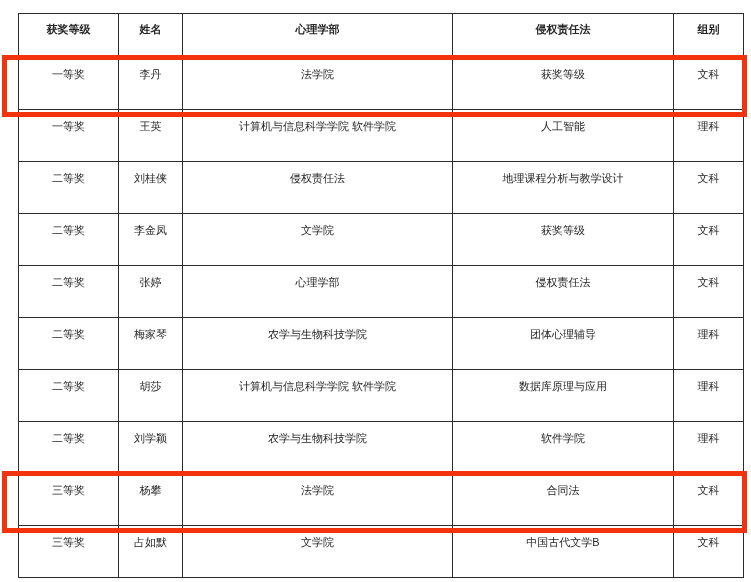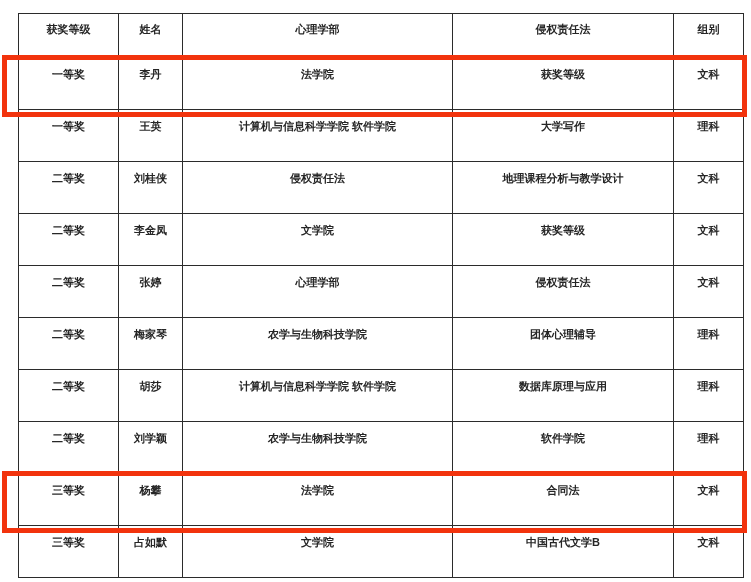--- a/index.html
+++ b/index.html
@@ -28,21 +28,21 @@
     white-space: nowrap;
   }
   table.awards th {
     height: 44px;
     padding: 9px 2px 0 2px;
     font-weight: bold;
   }
   table.awards td {
     height: 52px;
     padding: 10px 2px 7px 2px;
-    font-weight: bold;
+    font-weight: normal;
   }
   .hl-box {
     position: absolute;
     border: 5px solid var(--hl-color);
     pointer-events: none;
     background: transparent;
   }
 </style>
 </head>
 <body>
@@ -70,21 +70,21 @@
           <td>一等奖</td>
           <td>李丹</td>
           <td>法学院</td>
           <td>获奖等级</td>
           <td>文科</td>
         </tr>
         <tr>
           <td>一等奖</td>
           <td>王英</td>
           <td>计算机与信息科学学院 软件学院</td>
-          <td>大学写作</td>
+          <td>人工智能</td>
           <td>理科</td>
         </tr>
         <tr>
           <td>二等奖</td>
           <td>刘桂侠</td>
           <td>侵权责任法</td>
           <td>地理课程分析与教学设计</td>
           <td>文科</td>
         </tr>
         <tr>

